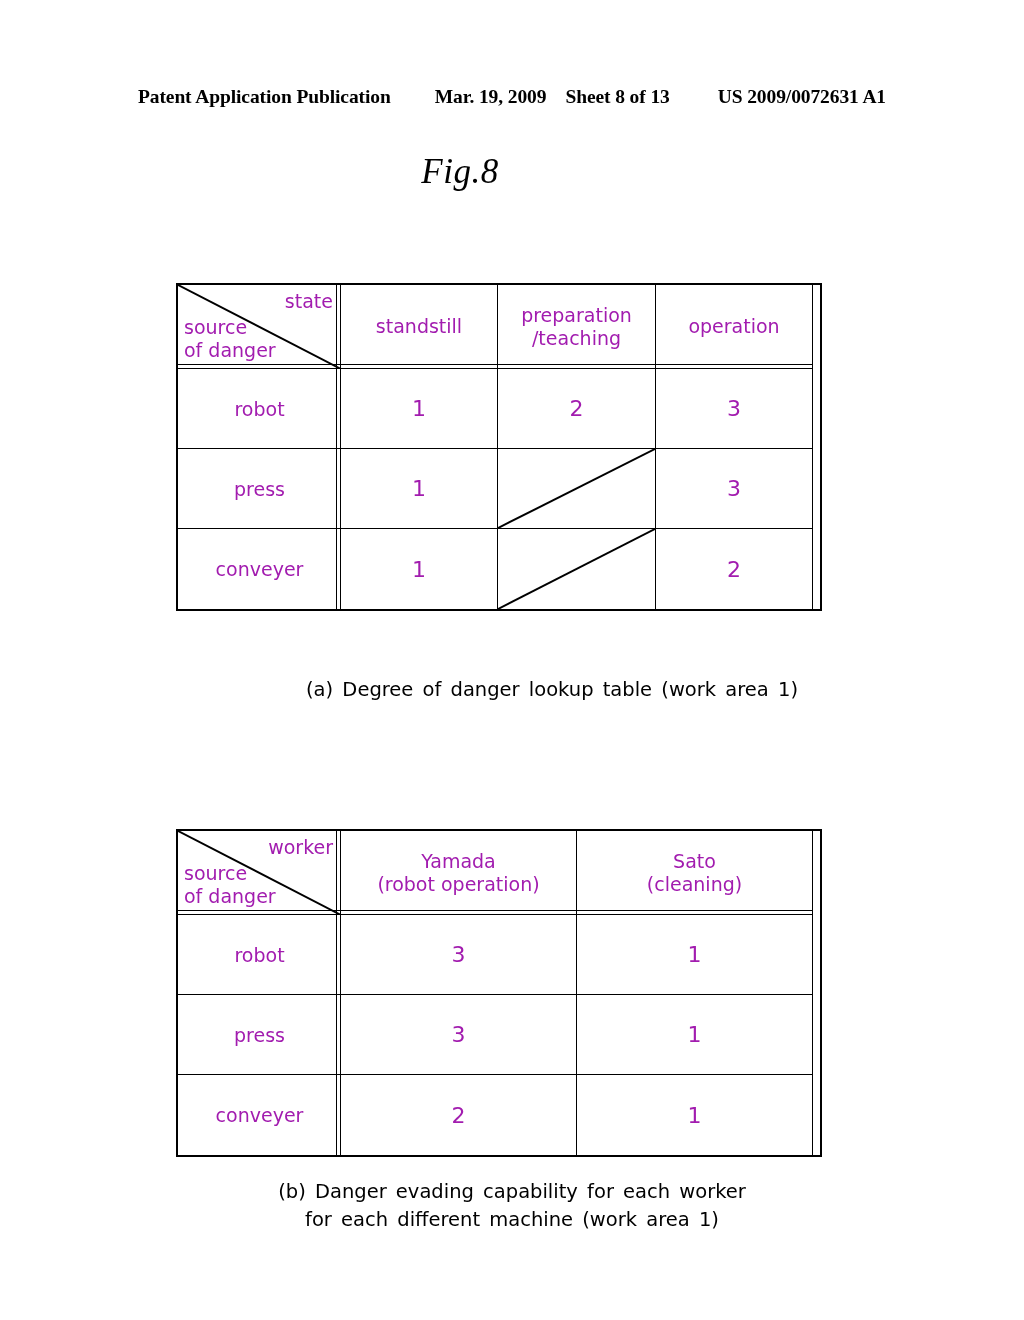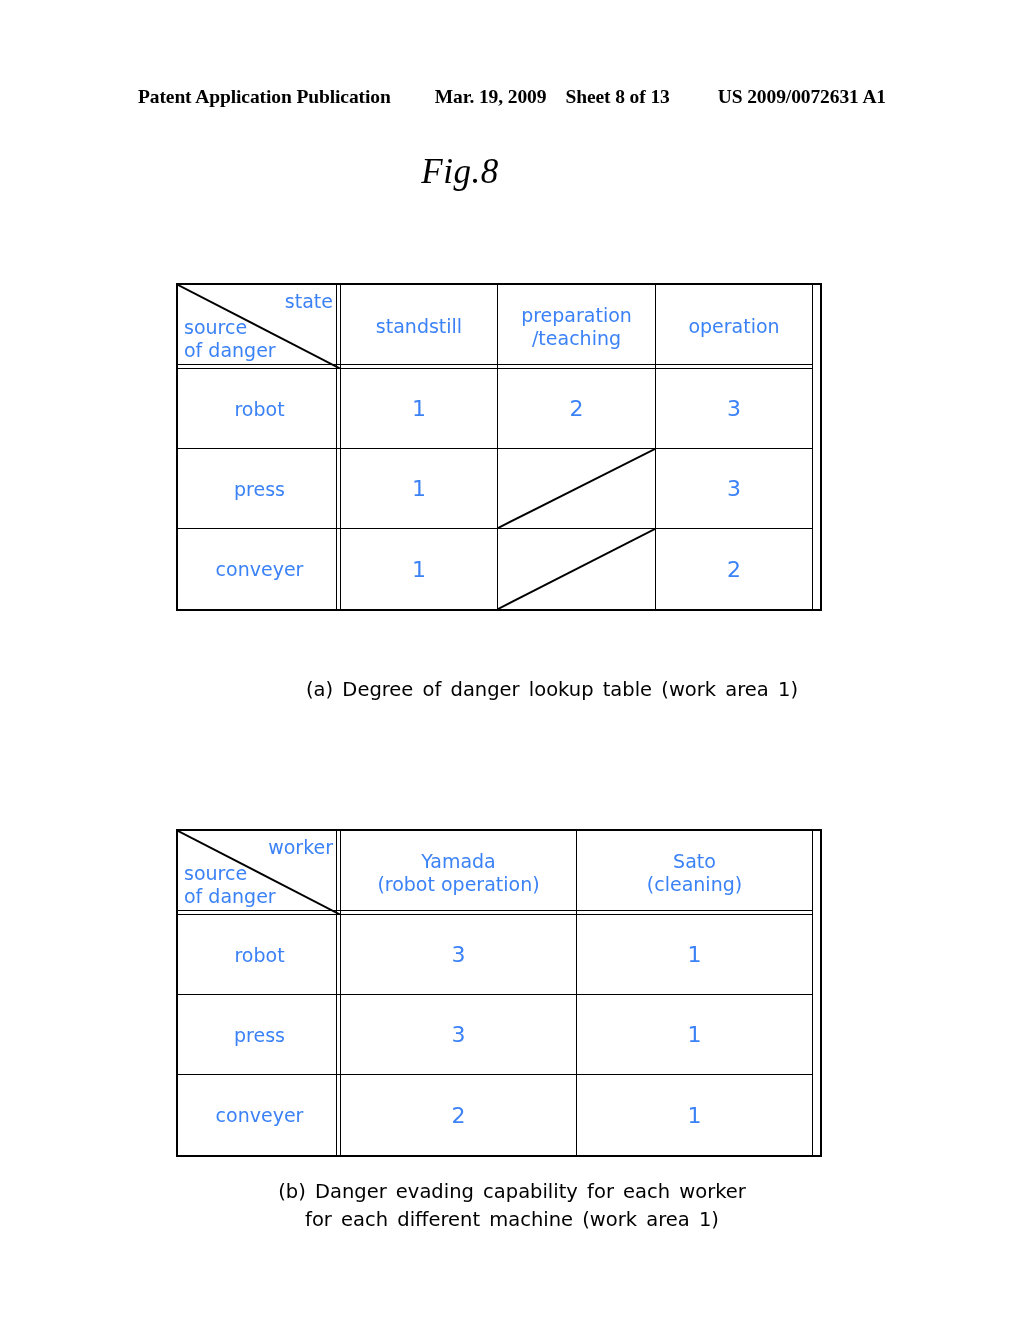--- a/index.html
+++ b/index.html
@@ -62,21 +62,21 @@
     border: 2px solid #000;
     box-sizing: border-box;
   }
 
   .tbl {
     border-collapse: separate;
     border-spacing: 0;
     table-layout: fixed;
     width: 635px;          
     font-size: 19px;
-    color: #3b82f6;
+    color: #a21caf;
   }
 
   .tbl td {
     padding: 0;
     margin: 0;
     vertical-align: middle;
     text-align: center;
     box-sizing: border-box;
     border-right: 1.6px solid #000;
     border-bottom: 1.6px solid #000;

